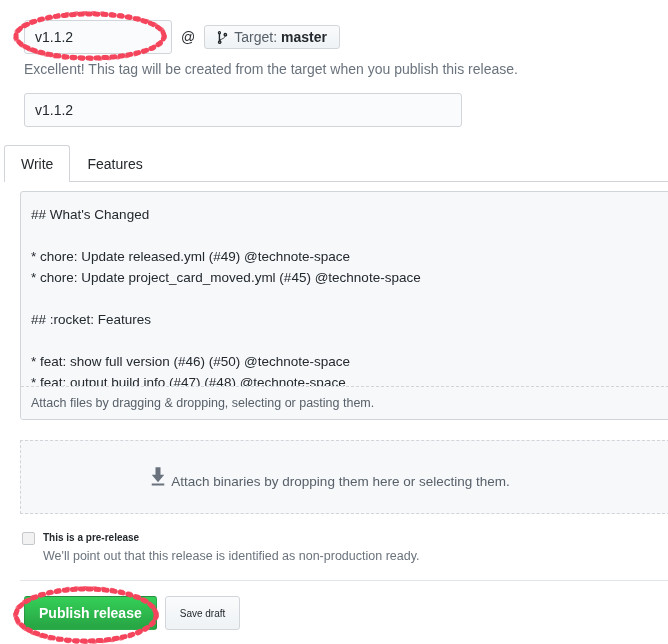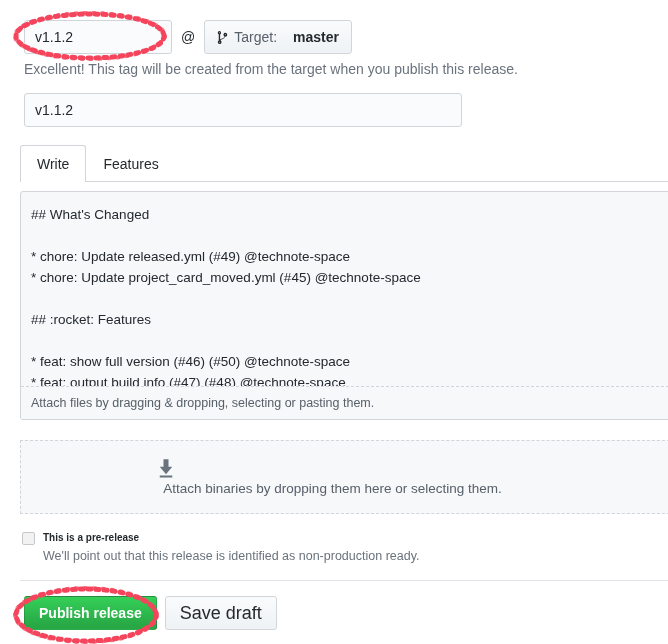--- a/index.html
+++ b/index.html
@@ -40,38 +40,38 @@
     outline: none;
   }
   #at-symbol {
     margin: 0 9px;
     font-size: 14px;
     color: #24292e;
   }
   #target-button {
     display: inline-flex;
     align-items: center;
-    height: 34px;
+    height: 24px;
     box-sizing: border-box;
     padding: 0 12px;
     background: linear-gradient(to bottom, #fafbfc 0%, #eff3f6 90%);
     border: 1px solid #d2d6db;
     border-radius: 3px;
     font-size: 14px;
     color: #24292e;
     cursor: pointer;
     white-space: nowrap;
   }
   #target-button .branch-icon {
     display: inline-flex;
     align-items: center;
     margin-right: 6px;
   }
   #target-label { color: #586069; }
-  #target-value { font-weight: bold; margin-left: 16px; color: #24292e; }
+  #target-value { font-weight: bold; margin-left: 4px; color: #24292e; }
 
   
   #tag-helper {
     position: absolute;
     left: 24px;
     top: 61px;
     font-size: 14px;
     color: #6a737d;
     white-space: nowrap;
   }
@@ -90,21 +90,21 @@
     color: #24292e;
     background: #fafbfc;
     border: 1px solid #d1d5da;
     border-radius: 3px;
     outline: none;
   }
 
   
   #tab-bar {
     position: absolute;
-    left: 20px;
+    left: 4px;
     top: 145px;
     right: 0;
     height: 37px;
     border-bottom: 1px solid #d1d5da;
     display: flex;
     align-items: flex-end;
     box-sizing: border-box;
   }
   .tab {
     padding: 9px 16px 9px 16px;
@@ -181,23 +181,22 @@
     box-sizing: border-box;
     border: 1px dashed #d1d5da;
     background: #f6f8fa;
     display: flex;
     align-items: center;
     justify-content: center;
     cursor: pointer;
   }
   #binaries-dropzone .dz-inner {
     display: flex;
-    align-items: flex-start;
+    align-items: flex-end;
     margin-left: -40px;
-    flex-direction: column;
   }
   #binaries-label {
     font-size: 13.5px;
     color: #586069;
     margin-left: 5px;
     white-space: nowrap;
   }
 
   
   #prerelease-block {
@@ -265,21 +264,21 @@
   }
   #save-draft-button {
     height: 34px;
     box-sizing: border-box;
     margin-left: 8px;
     padding: 4px 14px;
     background: linear-gradient(to bottom, #fafbfc 0%, #eff3f6 90%);
     border: 1px solid #d2d6db;
     border-radius: 3px;
     color: #24292e;
-    font-size: 18px;
+    font-size: 10px;
     font-family: "Liberation Sans", sans-serif;
     cursor: pointer;
     white-space: nowrap;
   }
 
   
   .annotation {
     position: absolute;
     pointer-events: none;
   }

